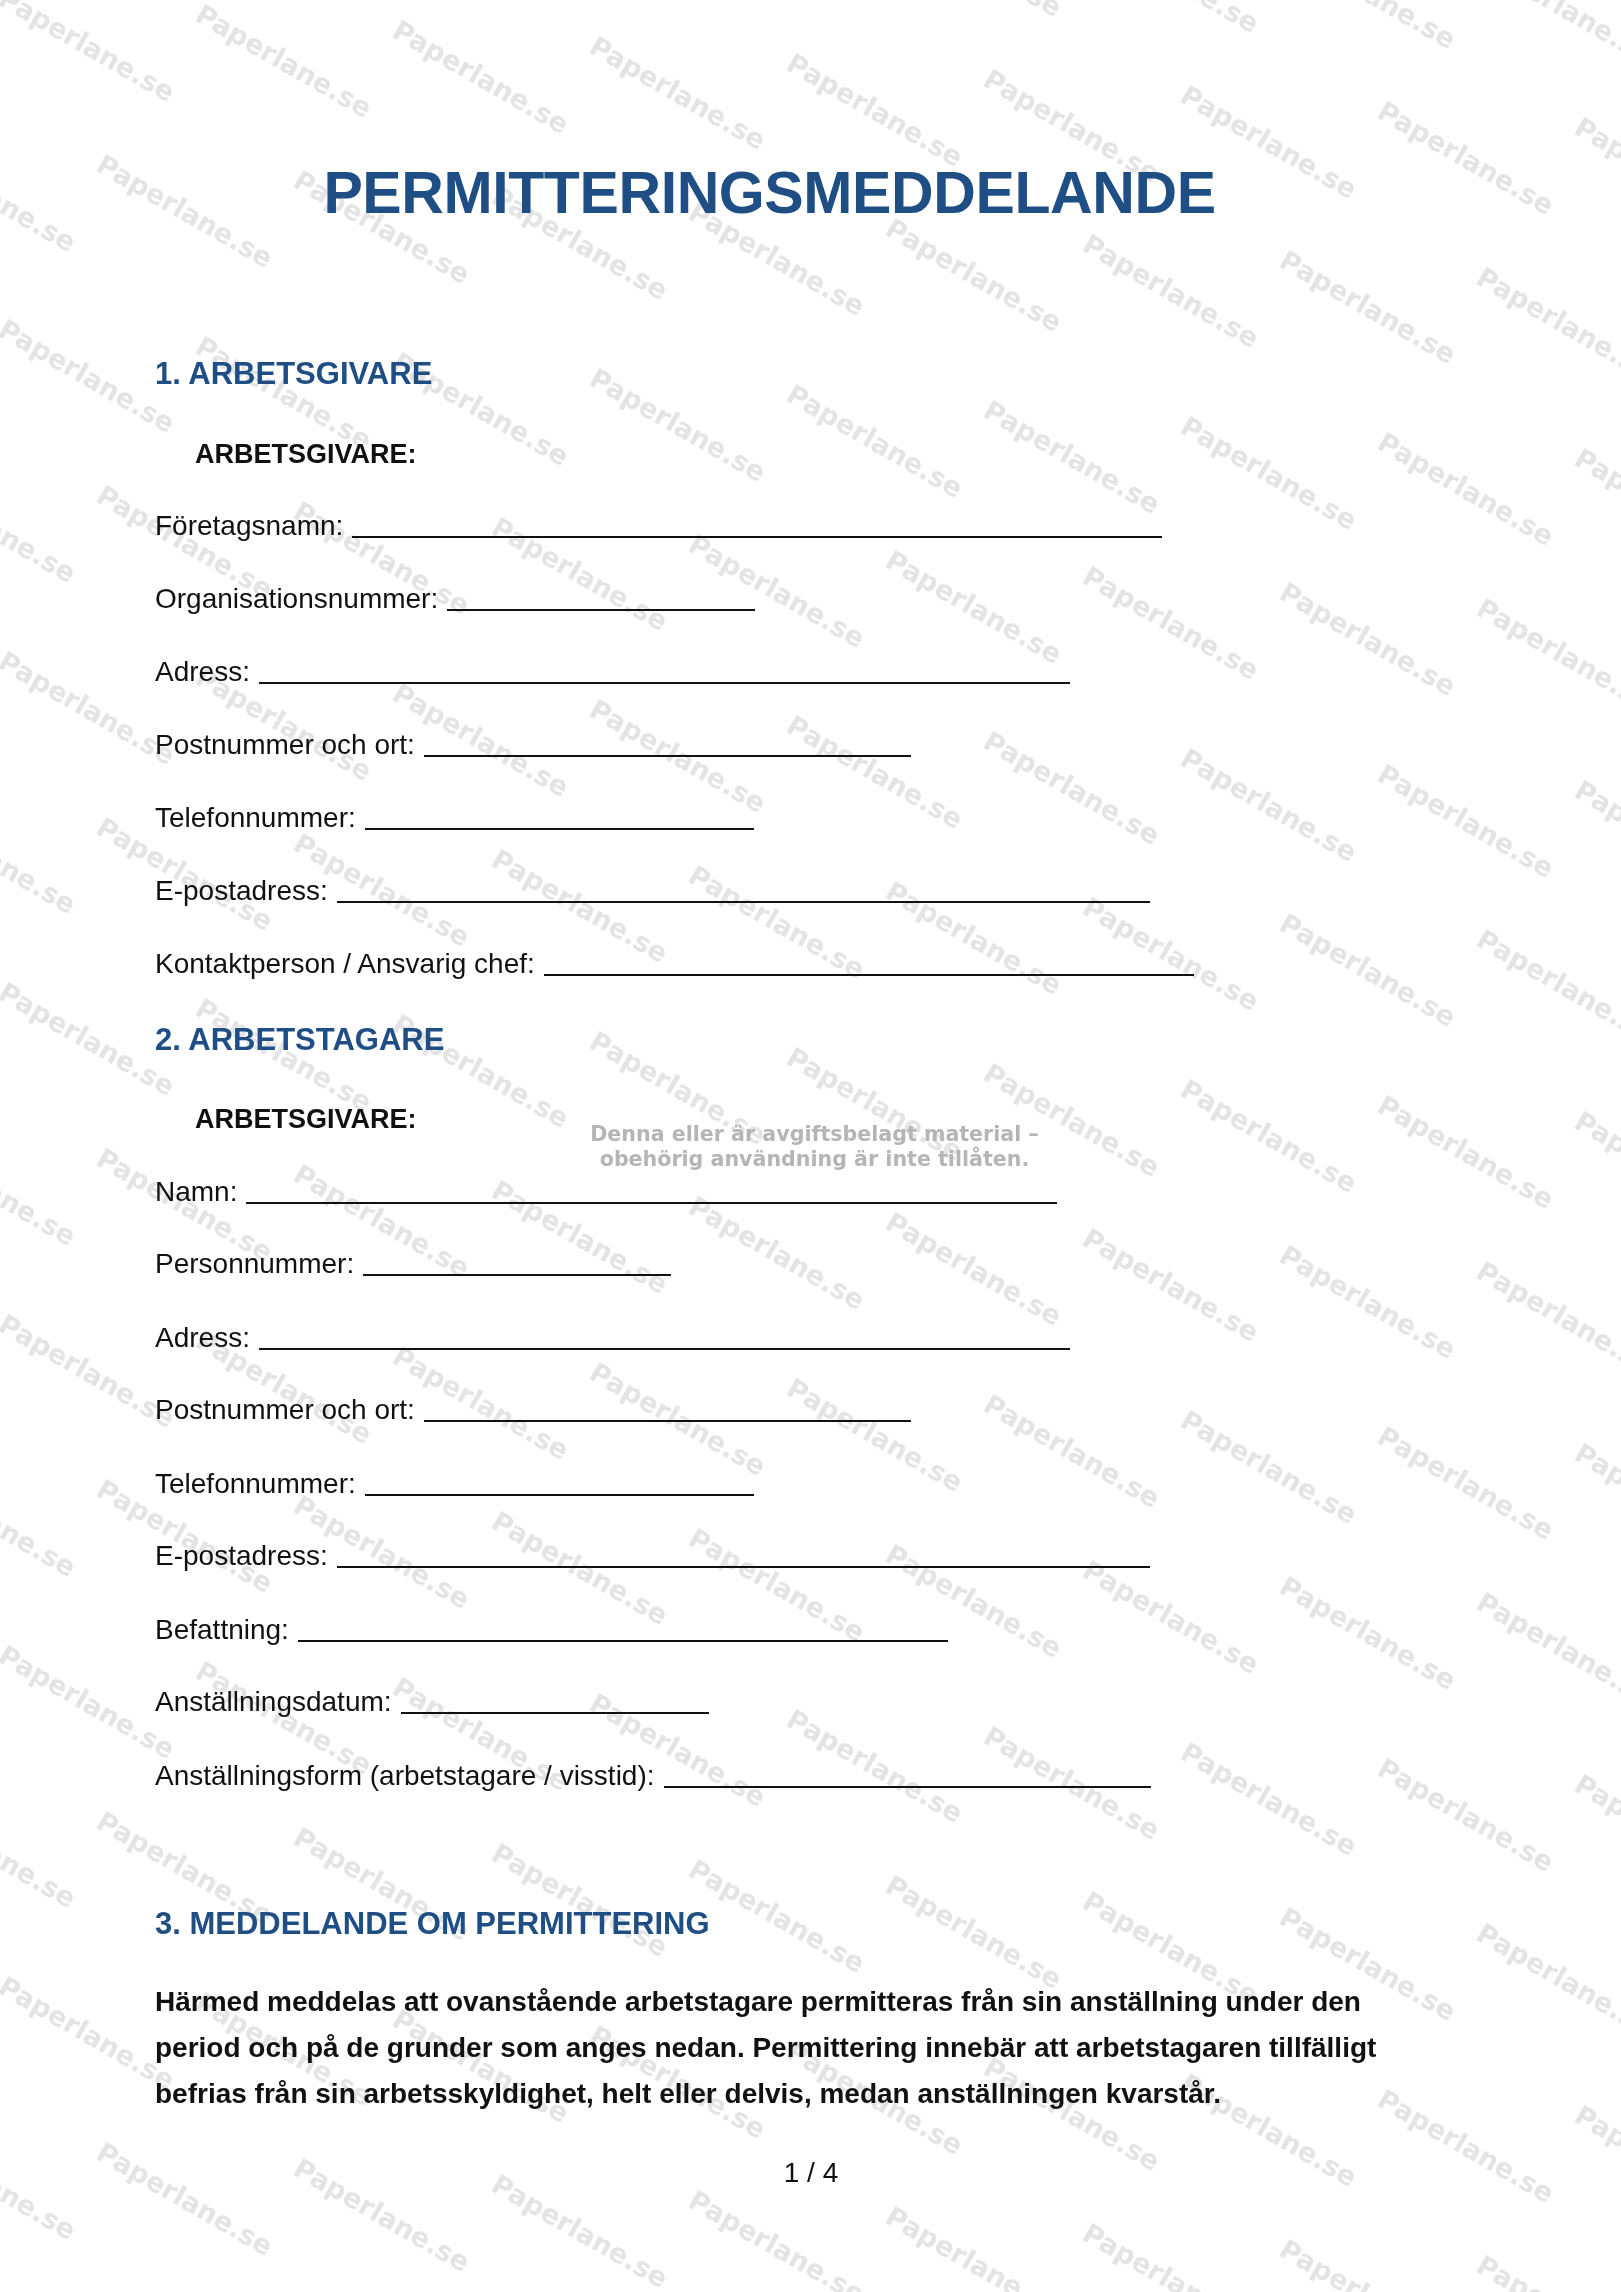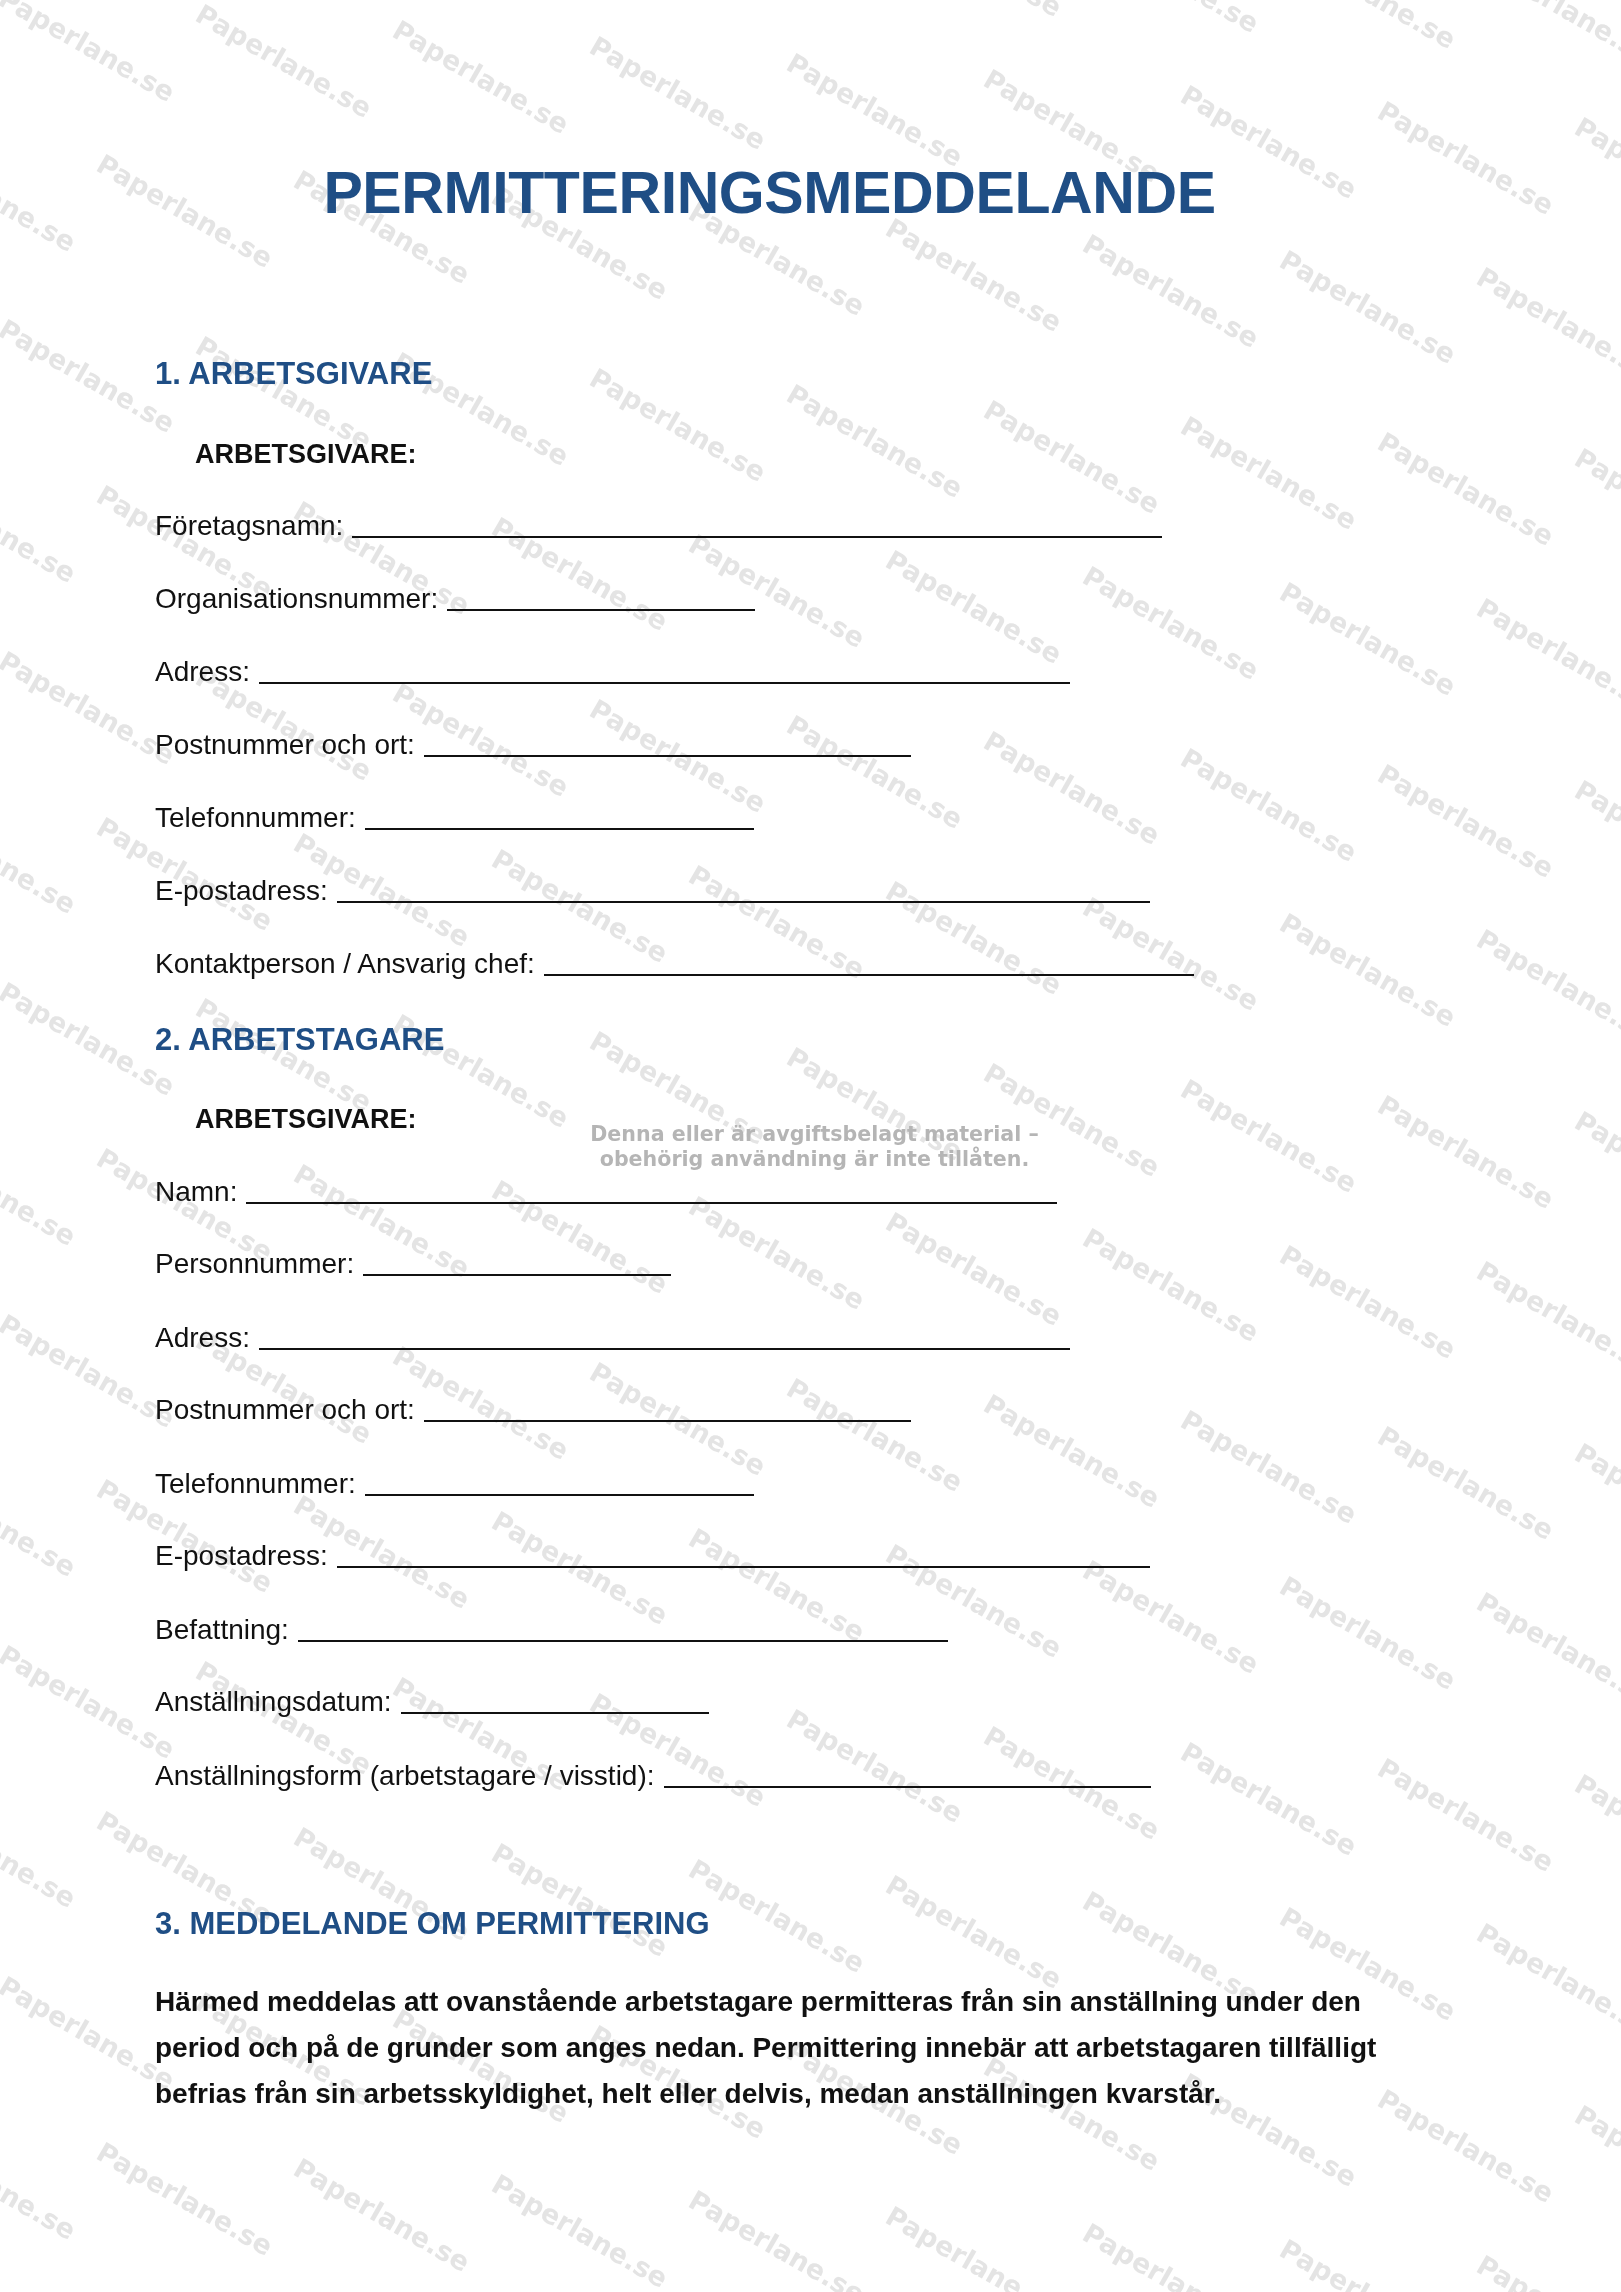--- a/index.html
+++ b/index.html
@@ -243,15 +243,16 @@
       <span class="line" style="width:308px"></span>
     </div>
     <div class="field" style="top:1760px">
       <span>Anställningsform (arbetstagare / visstid):</span>
       <span class="line" style="width:487px"></span>
     </div>
 
     <div class="section-h" style="top:1906px">3. MEDDELANDE OM PERMITTERING</div>
     <div class="para">Härmed meddelas att ovanstående arbetstagare permitteras från sin anställning under den period och på de grunder som anges nedan. Permittering innebär att arbetstagaren tillfälligt befrias från sin arbetsskyldighet, helt eller delvis, medan anställningen kvarstår.</div>
 
+    <div class="pagenum">1 / 4</div>
   </div>
 </div>
 
 
 </body></html>

